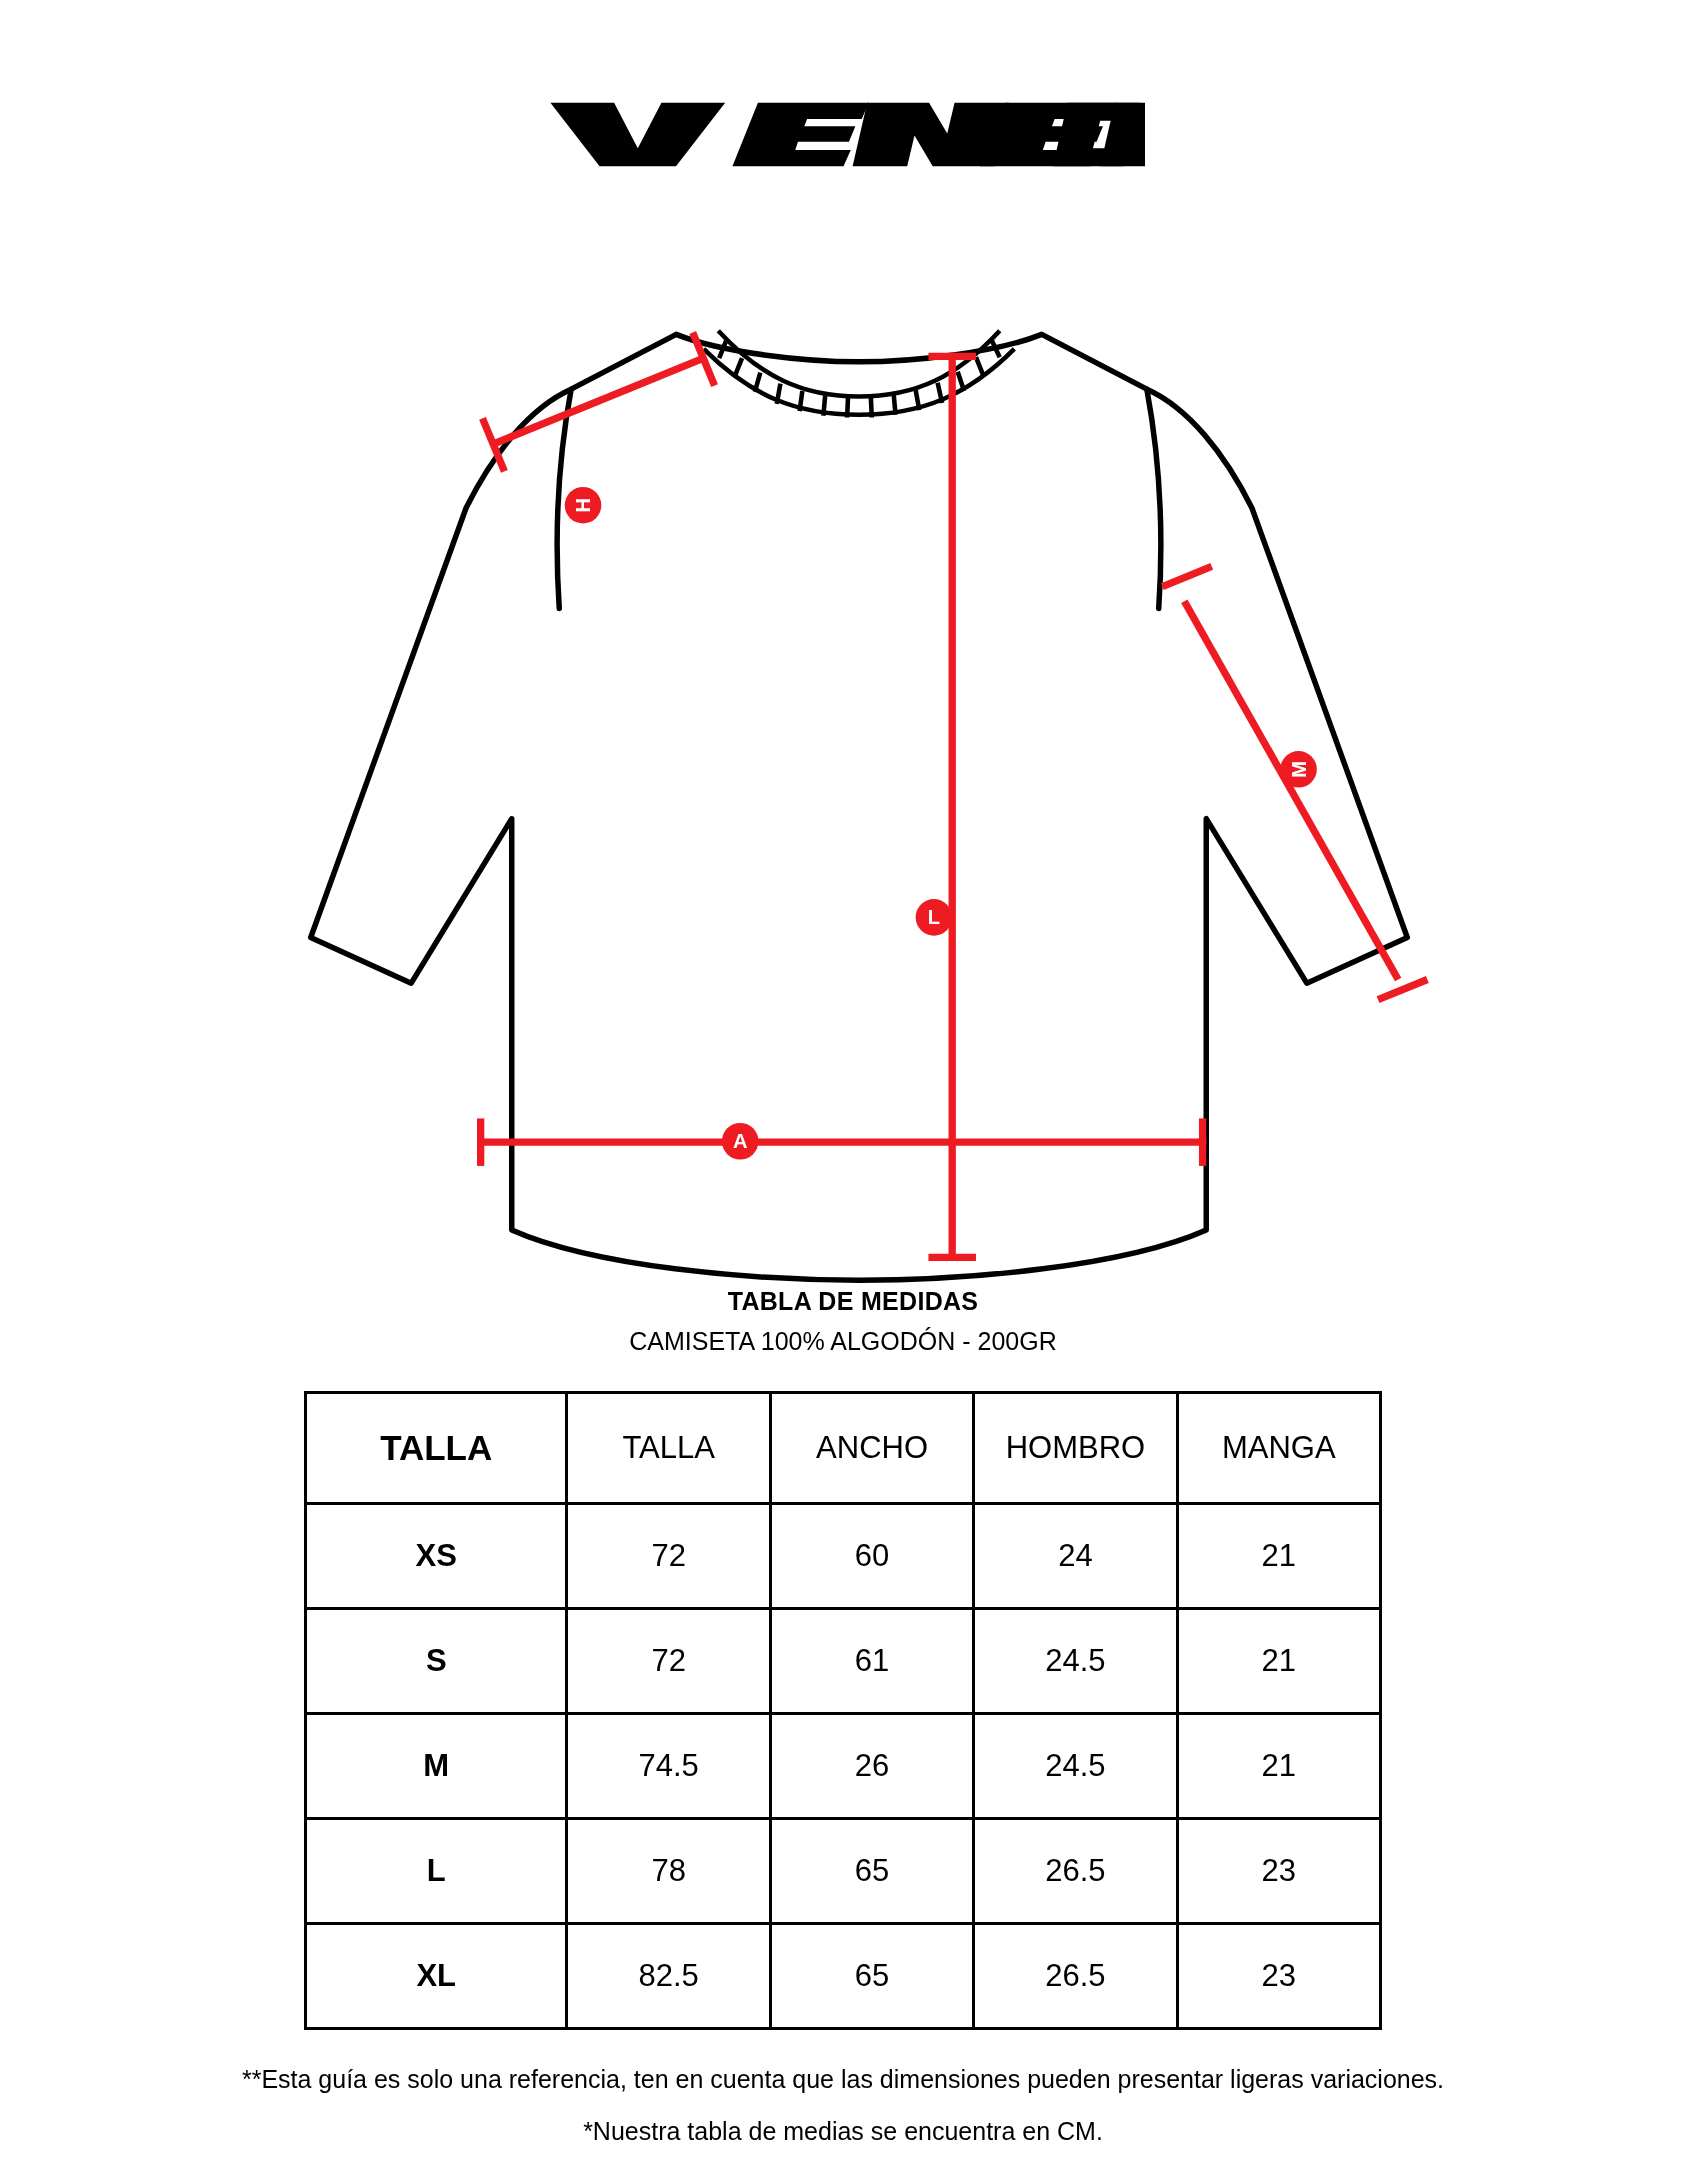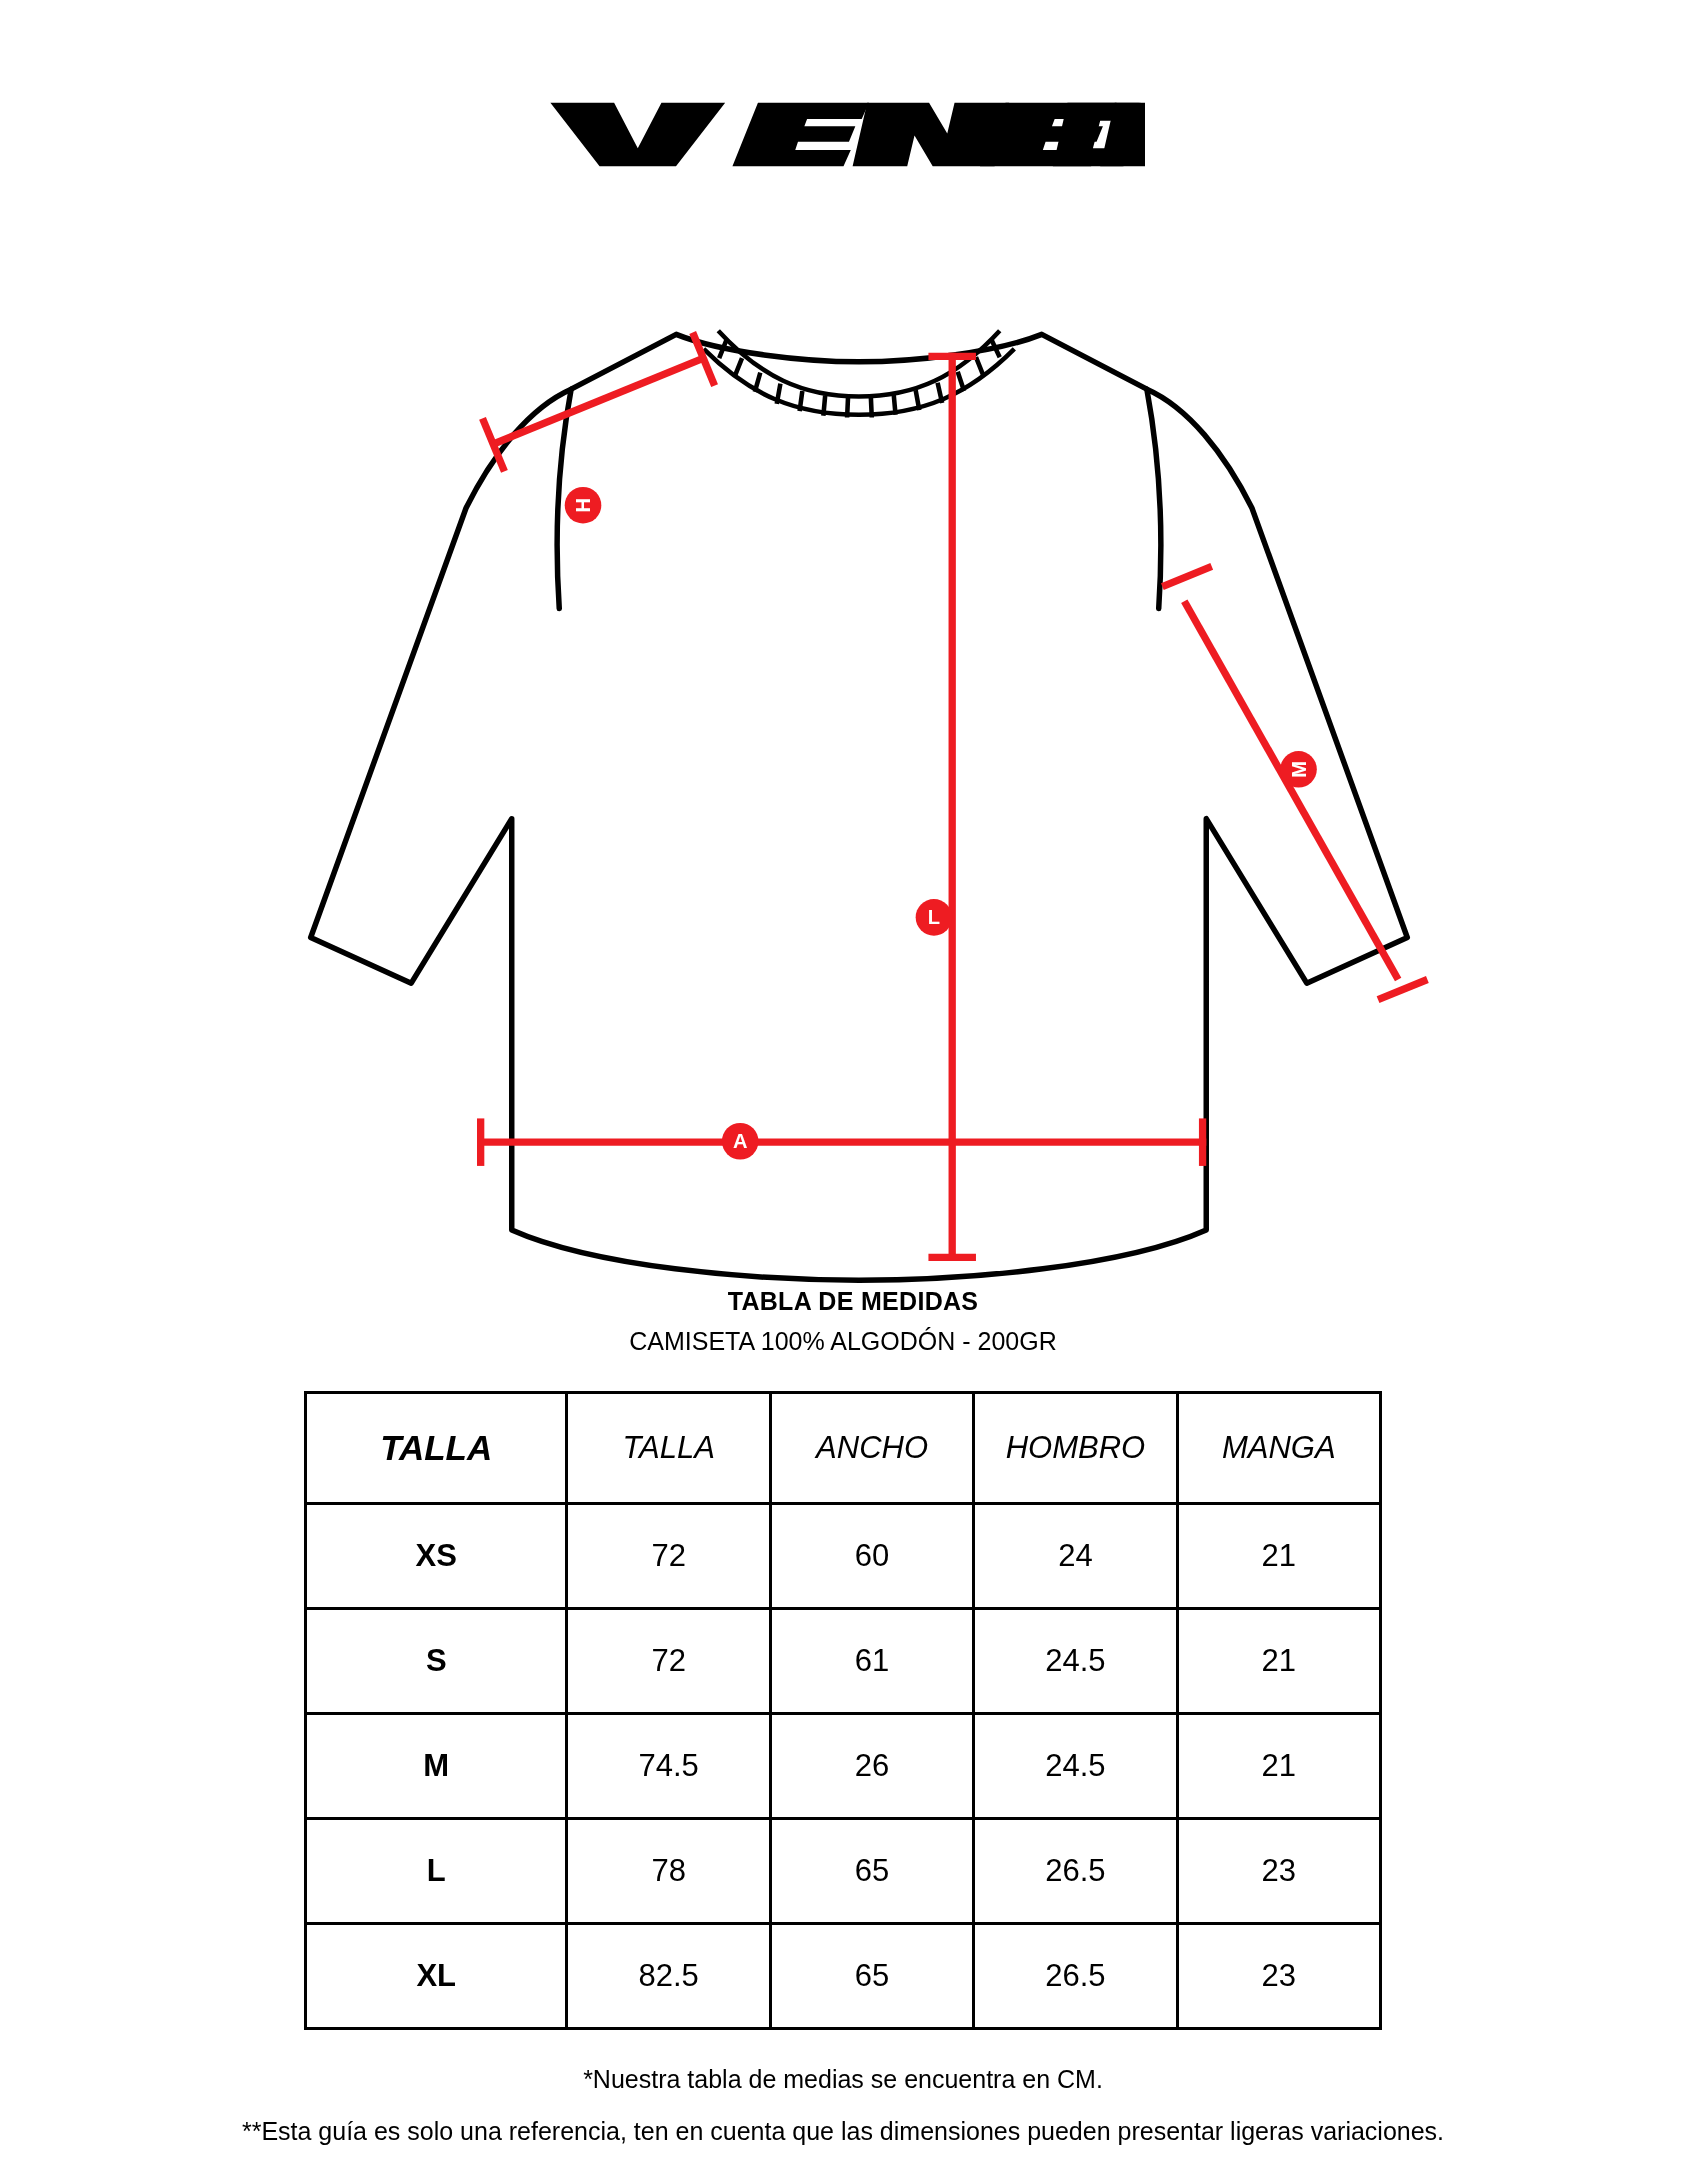--- a/index.html
+++ b/index.html
@@ -76,21 +76,20 @@
     text-align: center;
     font-size: 31px;
     font-weight: normal;
     height: 102px;
     padding: 0;
   }
   table.measures thead th {
     font-size: 31px;
     font-weight: normal;
     height: 108px;
-    font-style: italic;
   }
   table.measures thead th.size-col,
   table.measures tbody td.size-col {
     font-weight: bold;
   }
   table.measures thead th.size-col { font-size: 35px; }
   table.measures tbody td.size-col { font-size: 31px; }
 
   col.c1 { width: 261px; }
   col.c2 { width: 203px; }
@@ -290,18 +289,18 @@
         <td class="size-col">XL</td>
         <td>82.5</td>
         <td>65</td>
         <td>26.5</td>
         <td>23</td>
       </tr>
     </tbody>
   </table>
 
   <div class="notes">
+    <div class="note">**Esta guía es solo una referencia, ten en cuenta que las dimensiones pueden presentar ligeras variaciones.</div>
     <div class="note">*Nuestra tabla de medias se encuentra en CM.</div>
-    <div class="note">**Esta guía es solo una referencia, ten en cuenta que las dimensiones pueden presentar ligeras variaciones.</div>
   </div>
 
 </div>
 
 
 </body></html>

